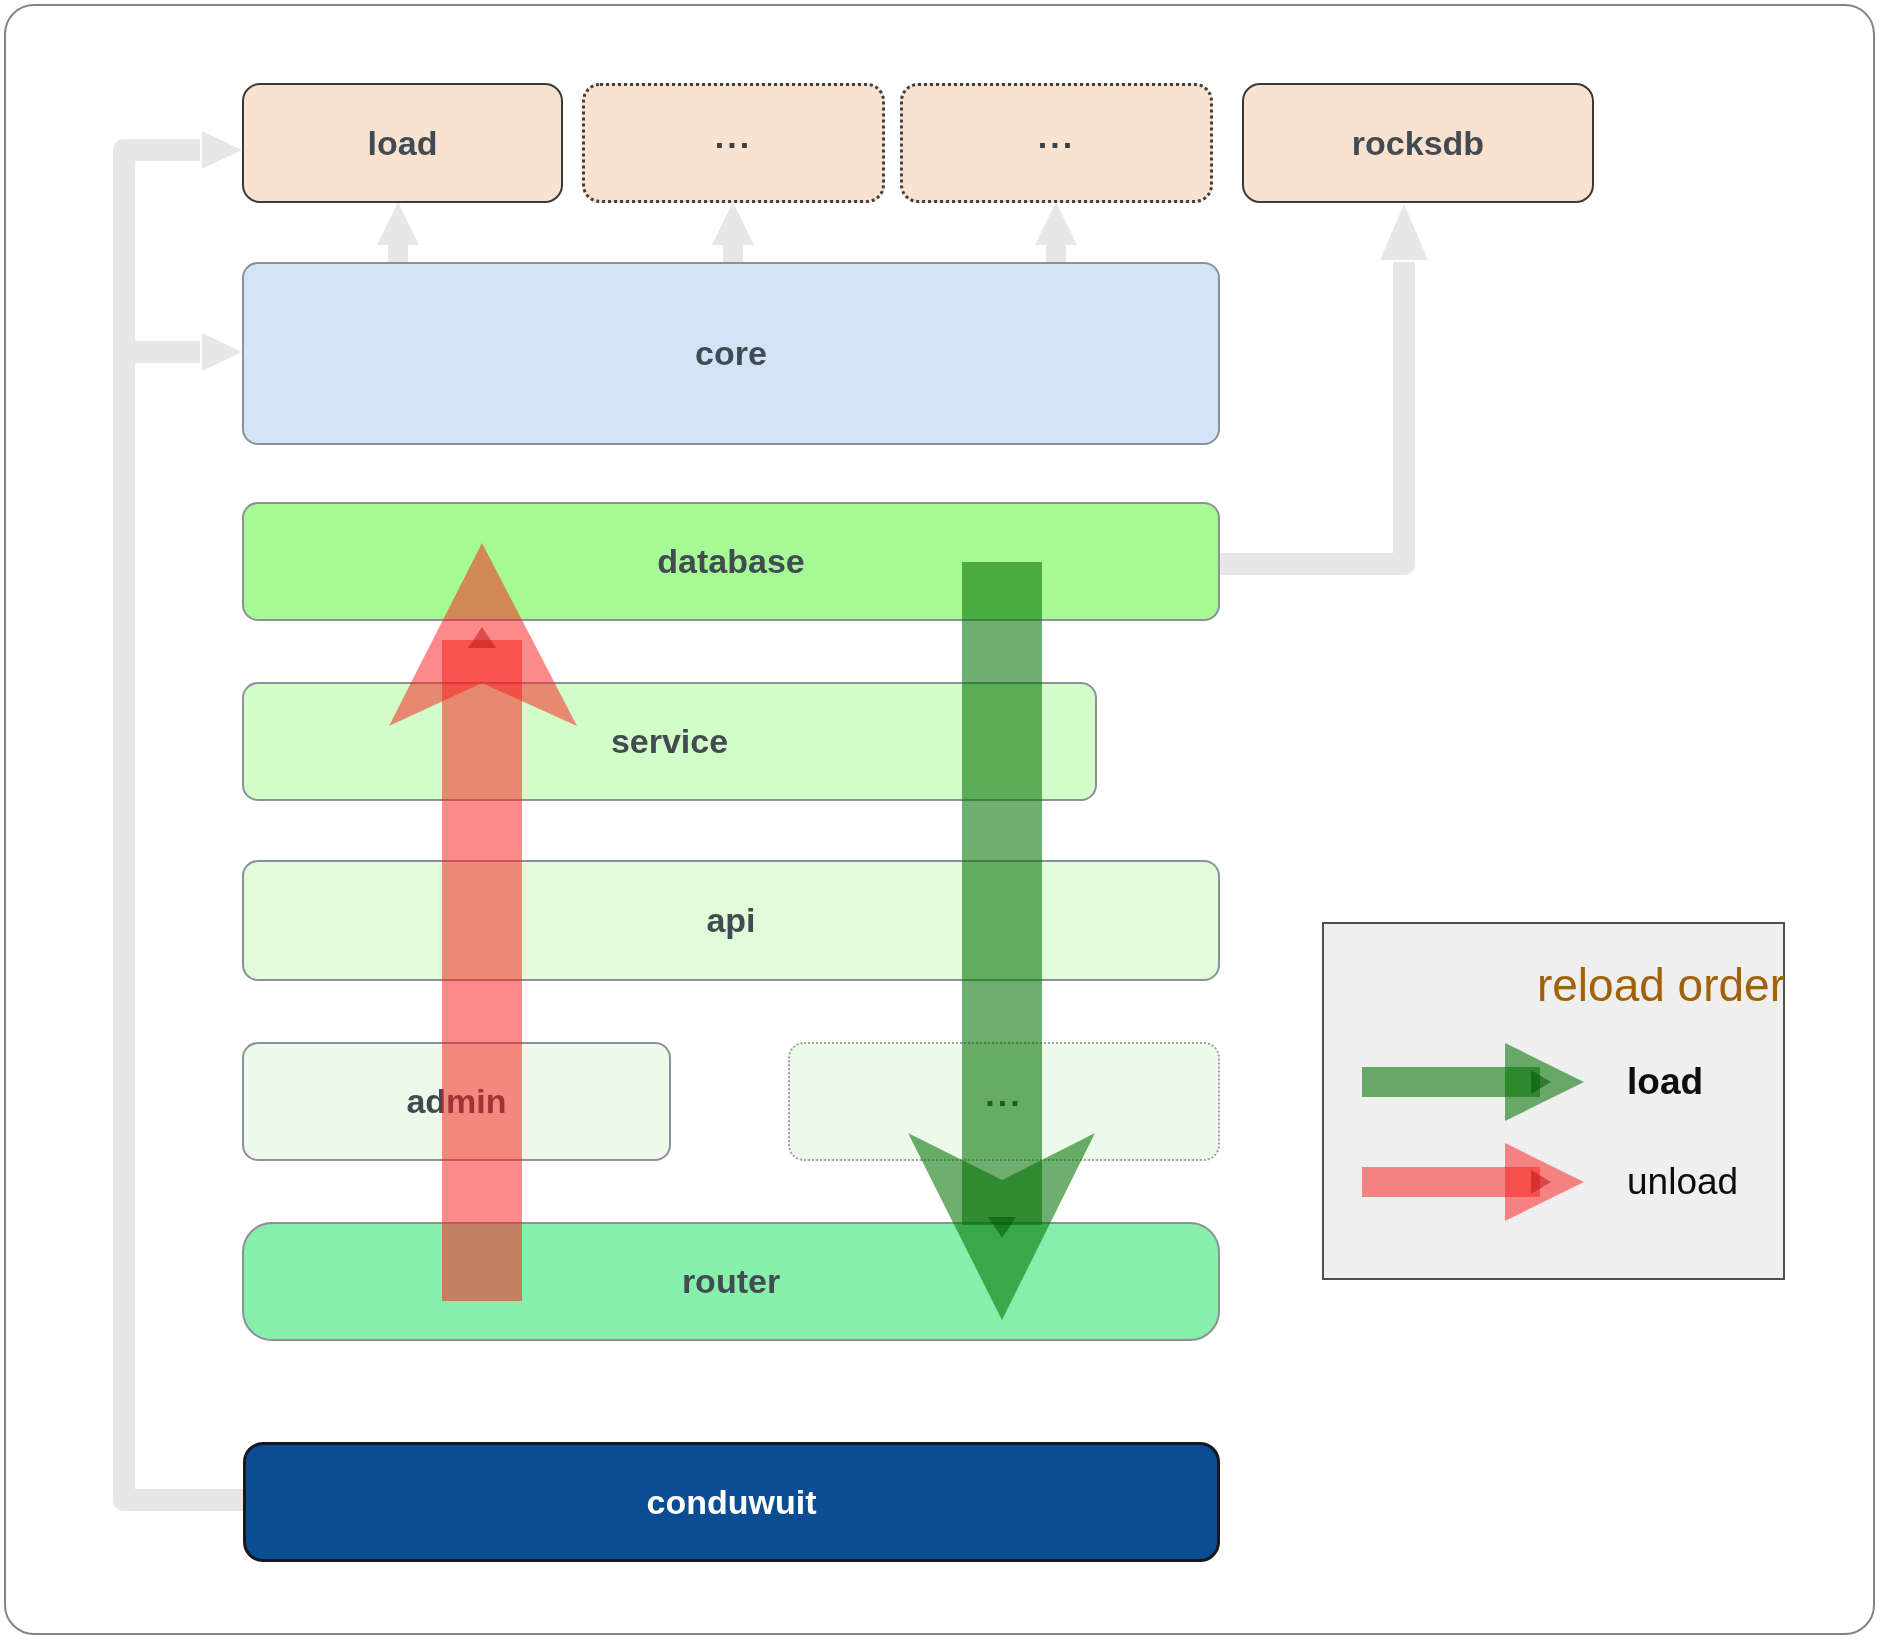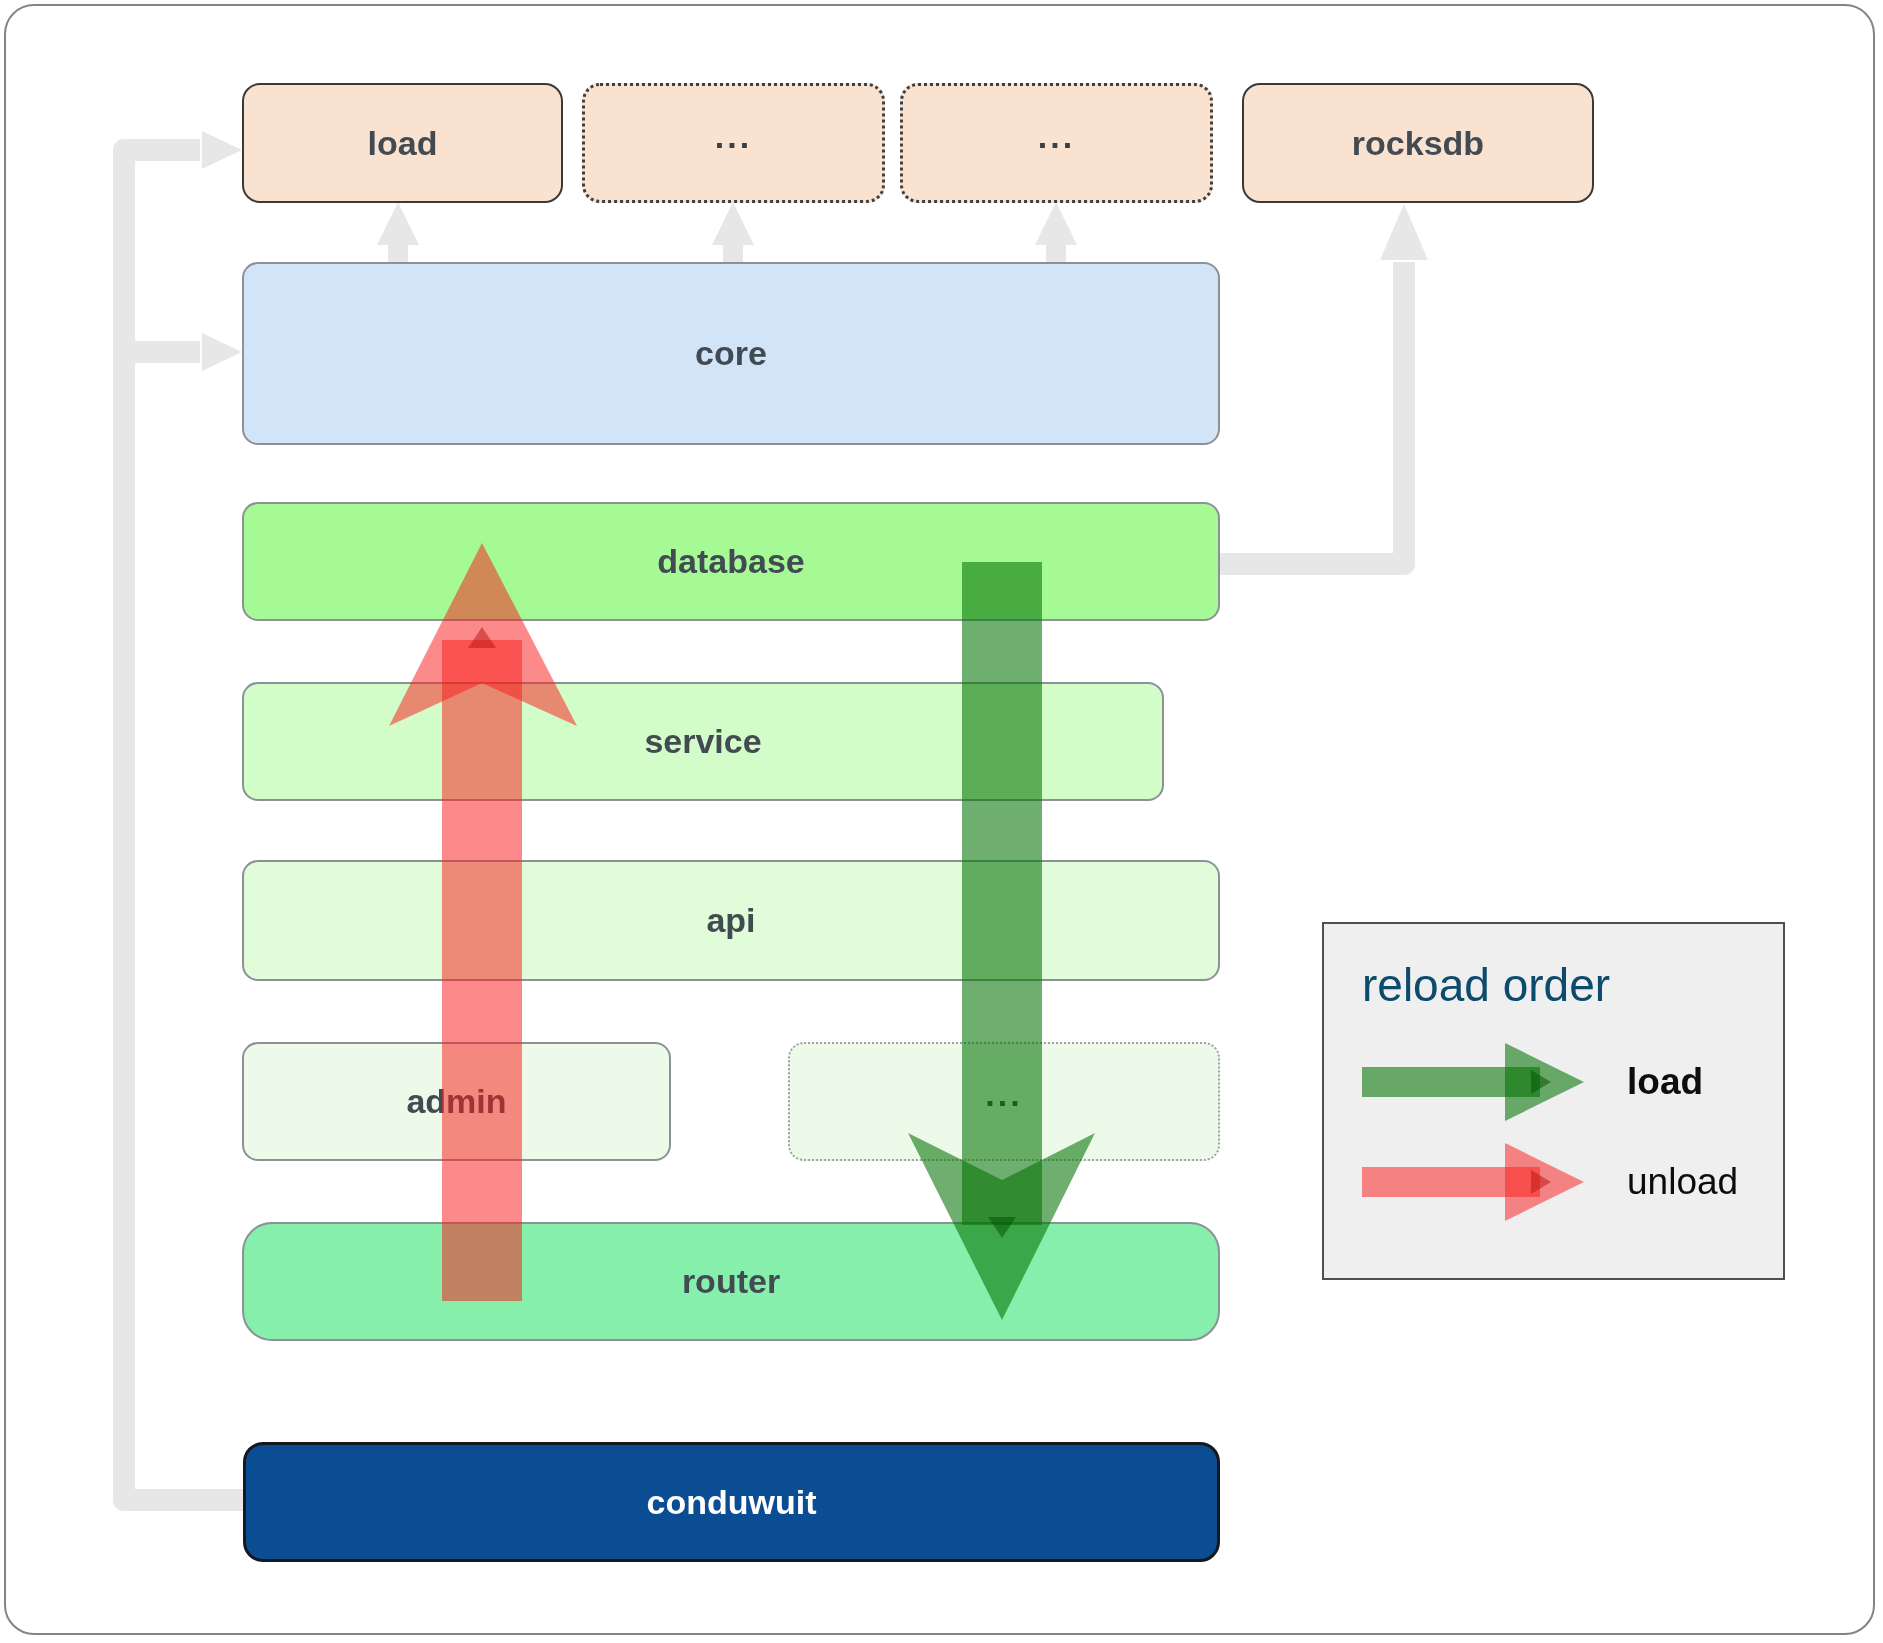--- a/index.html
+++ b/index.html
@@ -18,34 +18,34 @@
   .dotted-dark{border:3px dotted #3f3f3f;}
   .gray-border{border:2px solid #8c9196;}
   .dotted-gray{border:2.5px dotted #9aa0a5;}
 
   .ruma{left:242px;top:83px;width:321px;height:120px;}
   .dep-a{left:582px;top:83px;width:303px;height:120px;}
   .dep-b{left:900px;top:83px;width:313px;height:120px;}
   .rocksdb{left:1242px;top:83px;width:352px;height:120px;}
   .core{left:242px;top:262px;width:978px;height:183px;background:#d2e4f8;}
   .database{left:242px;top:502px;width:978px;height:119px;background:#a5fa96;}
-  .service{left:242px;top:682px;width:922px;height:119px;background:#d2fcc8;}
+  .service{left:242px;top:682px;width:855px;height:119px;background:#d2fcc8;}
   .api{left:242px;top:860px;width:978px;height:121px;background:#e0fcd8;}
   .admin{left:242px;top:1042px;width:429px;height:119px;background:#eefae9;}
   .more{left:788px;top:1042px;width:432px;height:119px;background:#eefae9;}
   .router{left:242px;top:1222px;width:978px;height:119px;background:#86efac;border-radius:30px;}
   .conduwuit{left:243px;top:1442px;width:977px;height:120px;background:#0b4d92;
              border:3px solid #15181c;color:#ffffff;}
 
   .dots{transform:translateY(-7px);letter-spacing:3px;font-weight:700;color:#3a4045;}
 
   .legend{position:absolute;left:1322px;top:922px;width:463px;height:358px;
           background:#efefef;border:2.5px solid #4f4f4f;box-sizing:border-box;}
-  .legend-title{position:absolute;left:0;top:36px;width:100%;text-align:left;
-                font-size:46px;font-weight:400;color:#0c4a6e;padding-left:40px;}
+  .legend-title{position:absolute;left:0;top:36px;width:100%;text-align:right;
+                font-size:46px;font-weight:400;color:#a16207;}
   .legend-label{position:absolute;height:50px;line-height:50px;font-size:37px;
                 font-weight:400;color:#0d0d0d;}
   .label-load{left:1627px;top:1057px;font-weight:bold;}
   .label-unload{left:1627px;top:1157px;}
 </style>
 </head>
 <body>
 
 <div class="stage">
 

